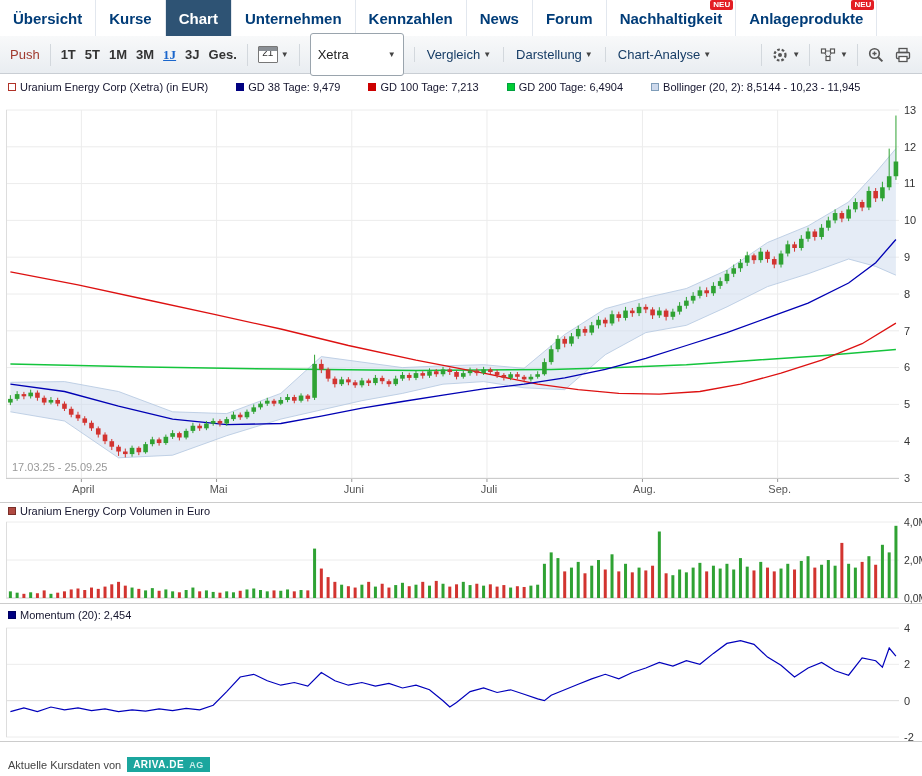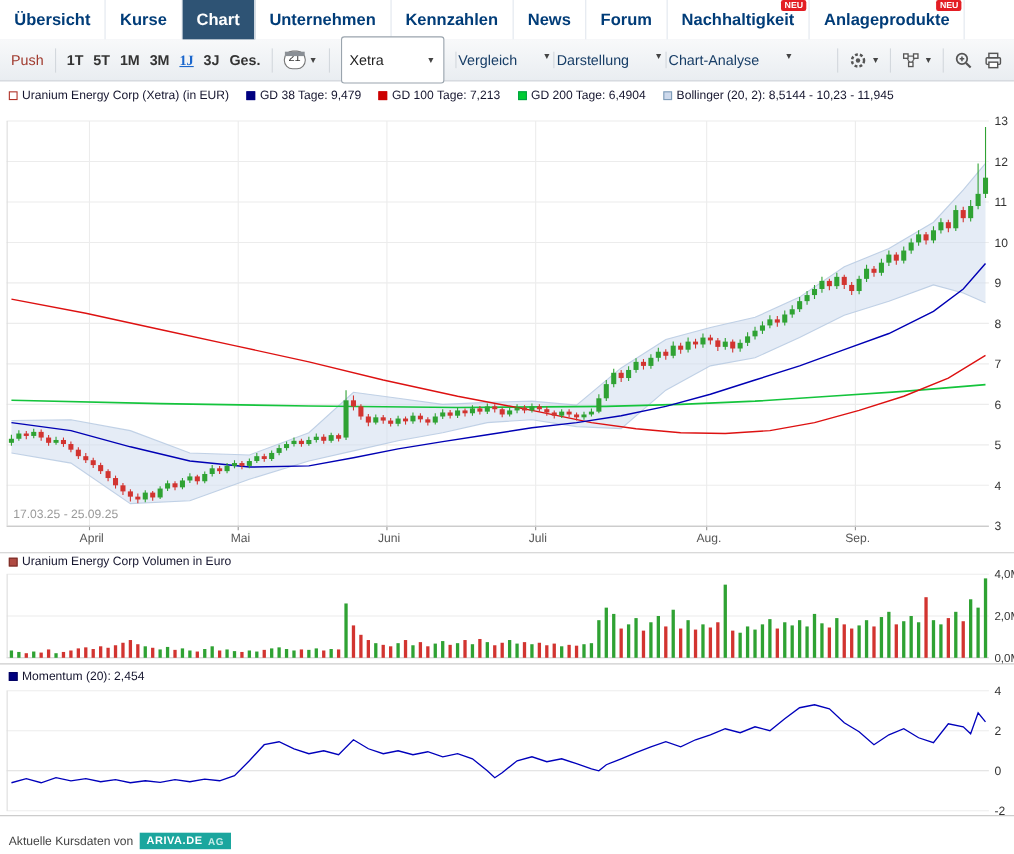--- a/index.html
+++ b/index.html
@@ -17,32 +17,32 @@
   .toolbar{position:absolute;top:36px;left:0;right:0;height:38px;display:flex;align-items:center;
     gap:10px;padding:0 10px;background:linear-gradient(#f8f9fa,#e9edf1);
     border-bottom:1px solid #c9ced4;font-size:13px;color:#222;z-index:5;box-sizing:border-box;}
   .tb-sep{width:1px;height:22px;background:#d3d8dd;flex:0 0 1px;}
   .push{color:#a03a2e;cursor:pointer;}
   .periods{display:flex;gap:9px;align-items:center;}
   .period{color:#333;font-weight:bold;cursor:pointer;}
   .period.active{color:#1a66cc;text-decoration:underline;font-family:Liberation Serif, serif;}
   .caret{font-size:8px;color:#444;margin-left:3px;}
   .cal-btn{display:flex;align-items:center;cursor:pointer;}
-  .cal{width:18px;height:15px;border:1px solid #777;border-radius:8px;position:relative;
+  .cal{width:18px;height:15px;border:1px solid #777;border-radius:1px;position:relative;
     background:#fff;font-size:10px;color:#333;display:flex;align-items:flex-start;justify-content:center;}
   .cal::before{content:"";position:absolute;top:0;left:0;right:0;height:4px;background:#8a8f95;}
   .select-box{display:flex;align-items:center;justify-content:space-between;background:#fff;
     border:1px solid #9aa4ad;border-radius:3px;padding:13px 7px;min-width:78px;cursor:pointer;color:#222;}
   .menus{display:flex;align-items:center;gap:0;}
-  .menu-btn{display:flex;color:#173d66;cursor:pointer;padding:0 2px;
-    border-left:1px solid #d3d8dd;white-space:nowrap;gap:20px;}
+  .menu-btn{display:flex;align-items:center;color:#173d66;cursor:pointer;padding:0 12px;
+    border-left:1px solid #d3d8dd;white-space:nowrap;}
   .tb-right{margin-left:auto;display:flex;align-items:center;gap:9px;}
   .icon-btn{display:flex;align-items:center;cursor:pointer;color:#555;}
   
-  .legend-row{position:absolute;display:flex;gap:16px;align-items:flex-start;font-size:11px;
+  .legend-row{position:absolute;display:flex;gap:28px;align-items:flex-start;font-size:11px;
     color:#15152e;z-index:4;left:8px;white-space:nowrap;}
   .sw{width:8px;height:8px;display:inline-block;margin-right:4px;border:1px solid #333;box-sizing:border-box;}
   .legend-item{display:flex;align-items:center;}
   
   #chart-svg{position:absolute;top:0;left:0;z-index:1;}
   #chart-svg text{font-family:"Liberation Sans","DejaVu Sans",sans-serif;}
   
   .footer{position:absolute;top:757px;left:8px;display:flex;align-items:center;gap:6px;
     font-size:11px;color:#444;z-index:4;}
   .ariva-badge{background:#1ba69e;color:#fff;font-weight:bold;font-size:10px;padding:2px 6px;

